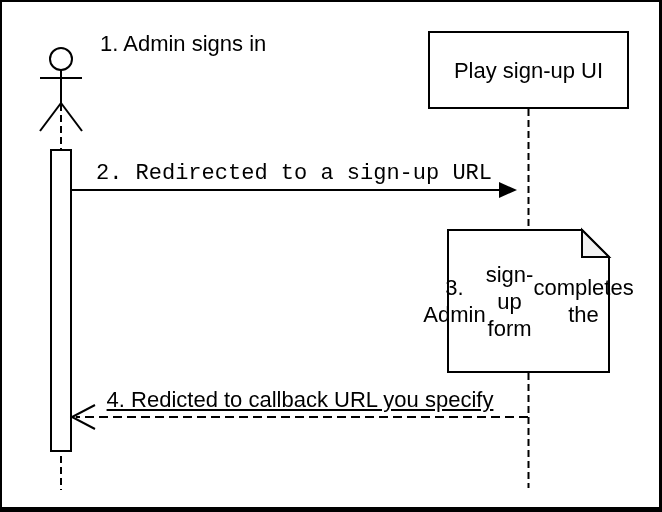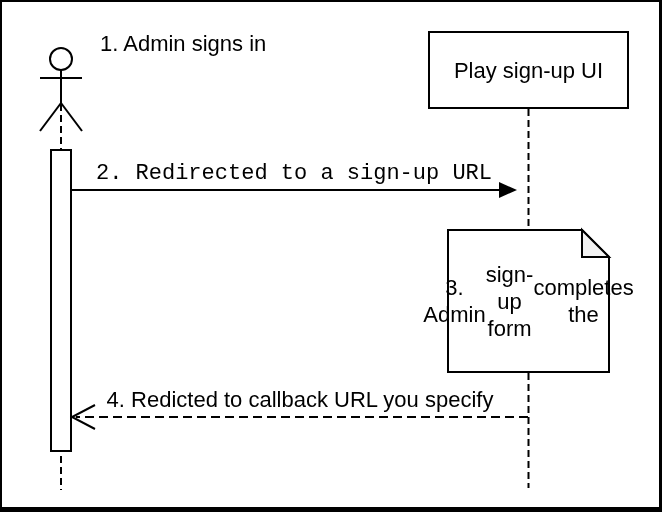--- a/index.html
+++ b/index.html
@@ -65,20 +65,21 @@
     top: 160px;
     width: 446px;
     text-align: center;
     font-family: Liberation Mono, monospace;
   }
   .msg4-label {
     left: 72px;
     top: 386px;
     width: 456px;
     text-align: center;
+    text-decoration: underline;
   }
   .note-label {
     position: absolute;
     left: 450px;
     top: 232px;
     width: 157px;
     height: 138px;
     display: flex;
     align-items: center;
     justify-content: center;

